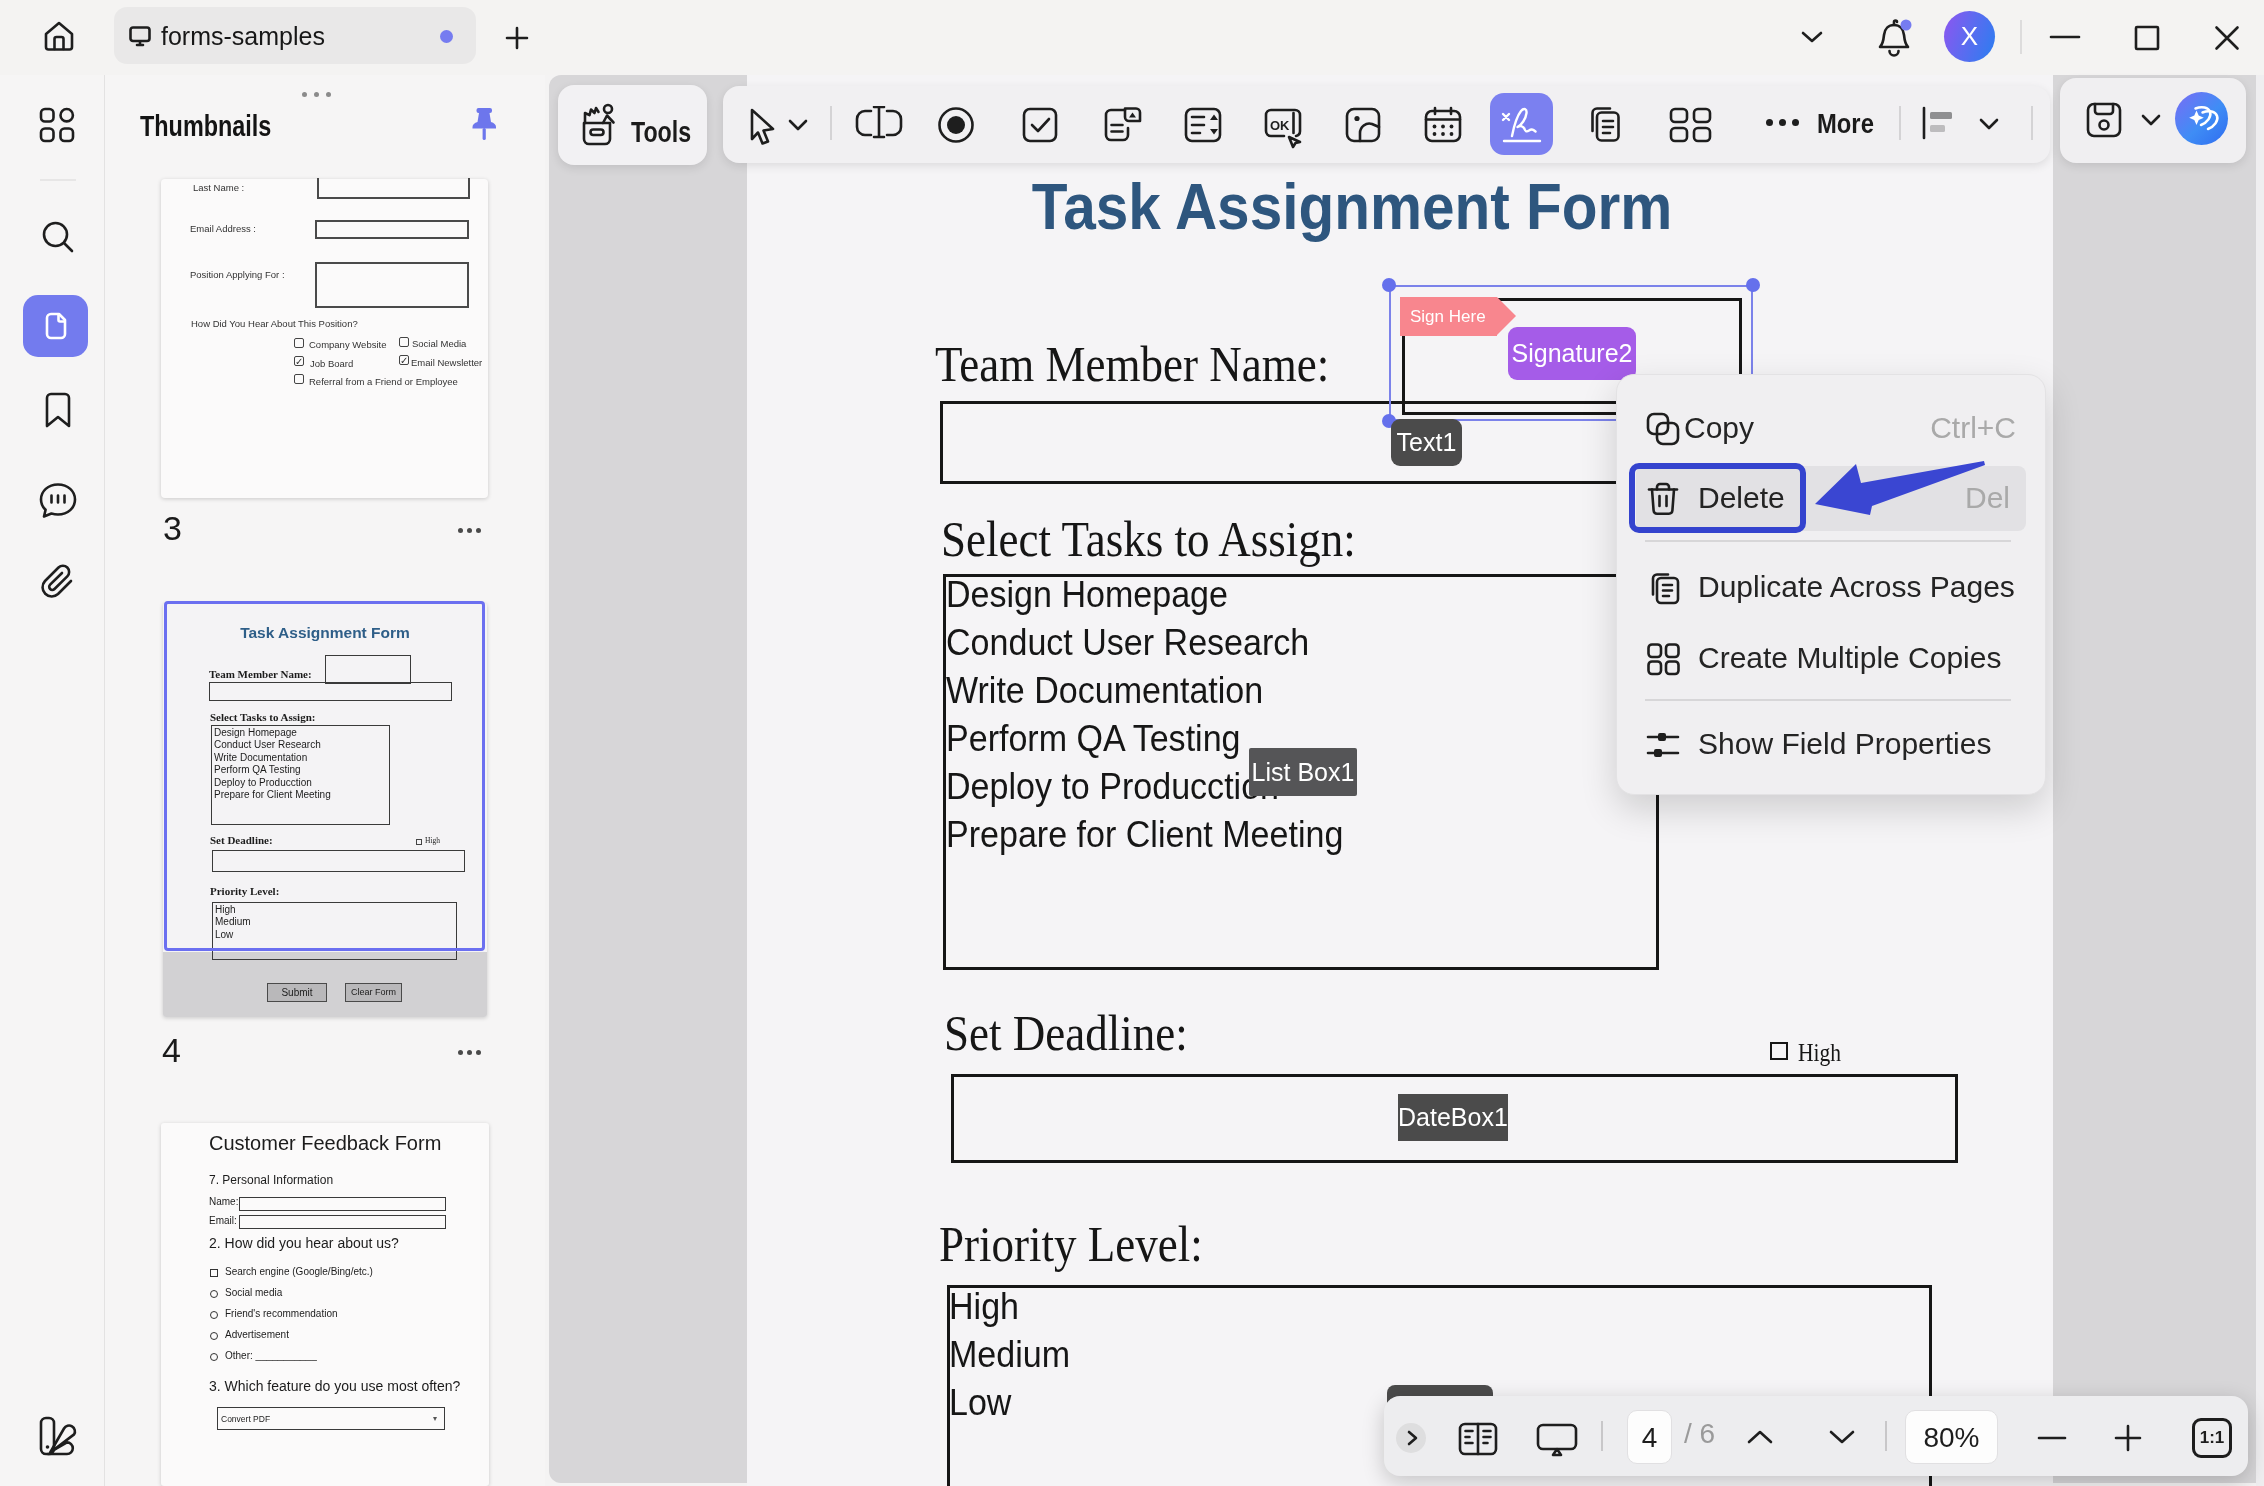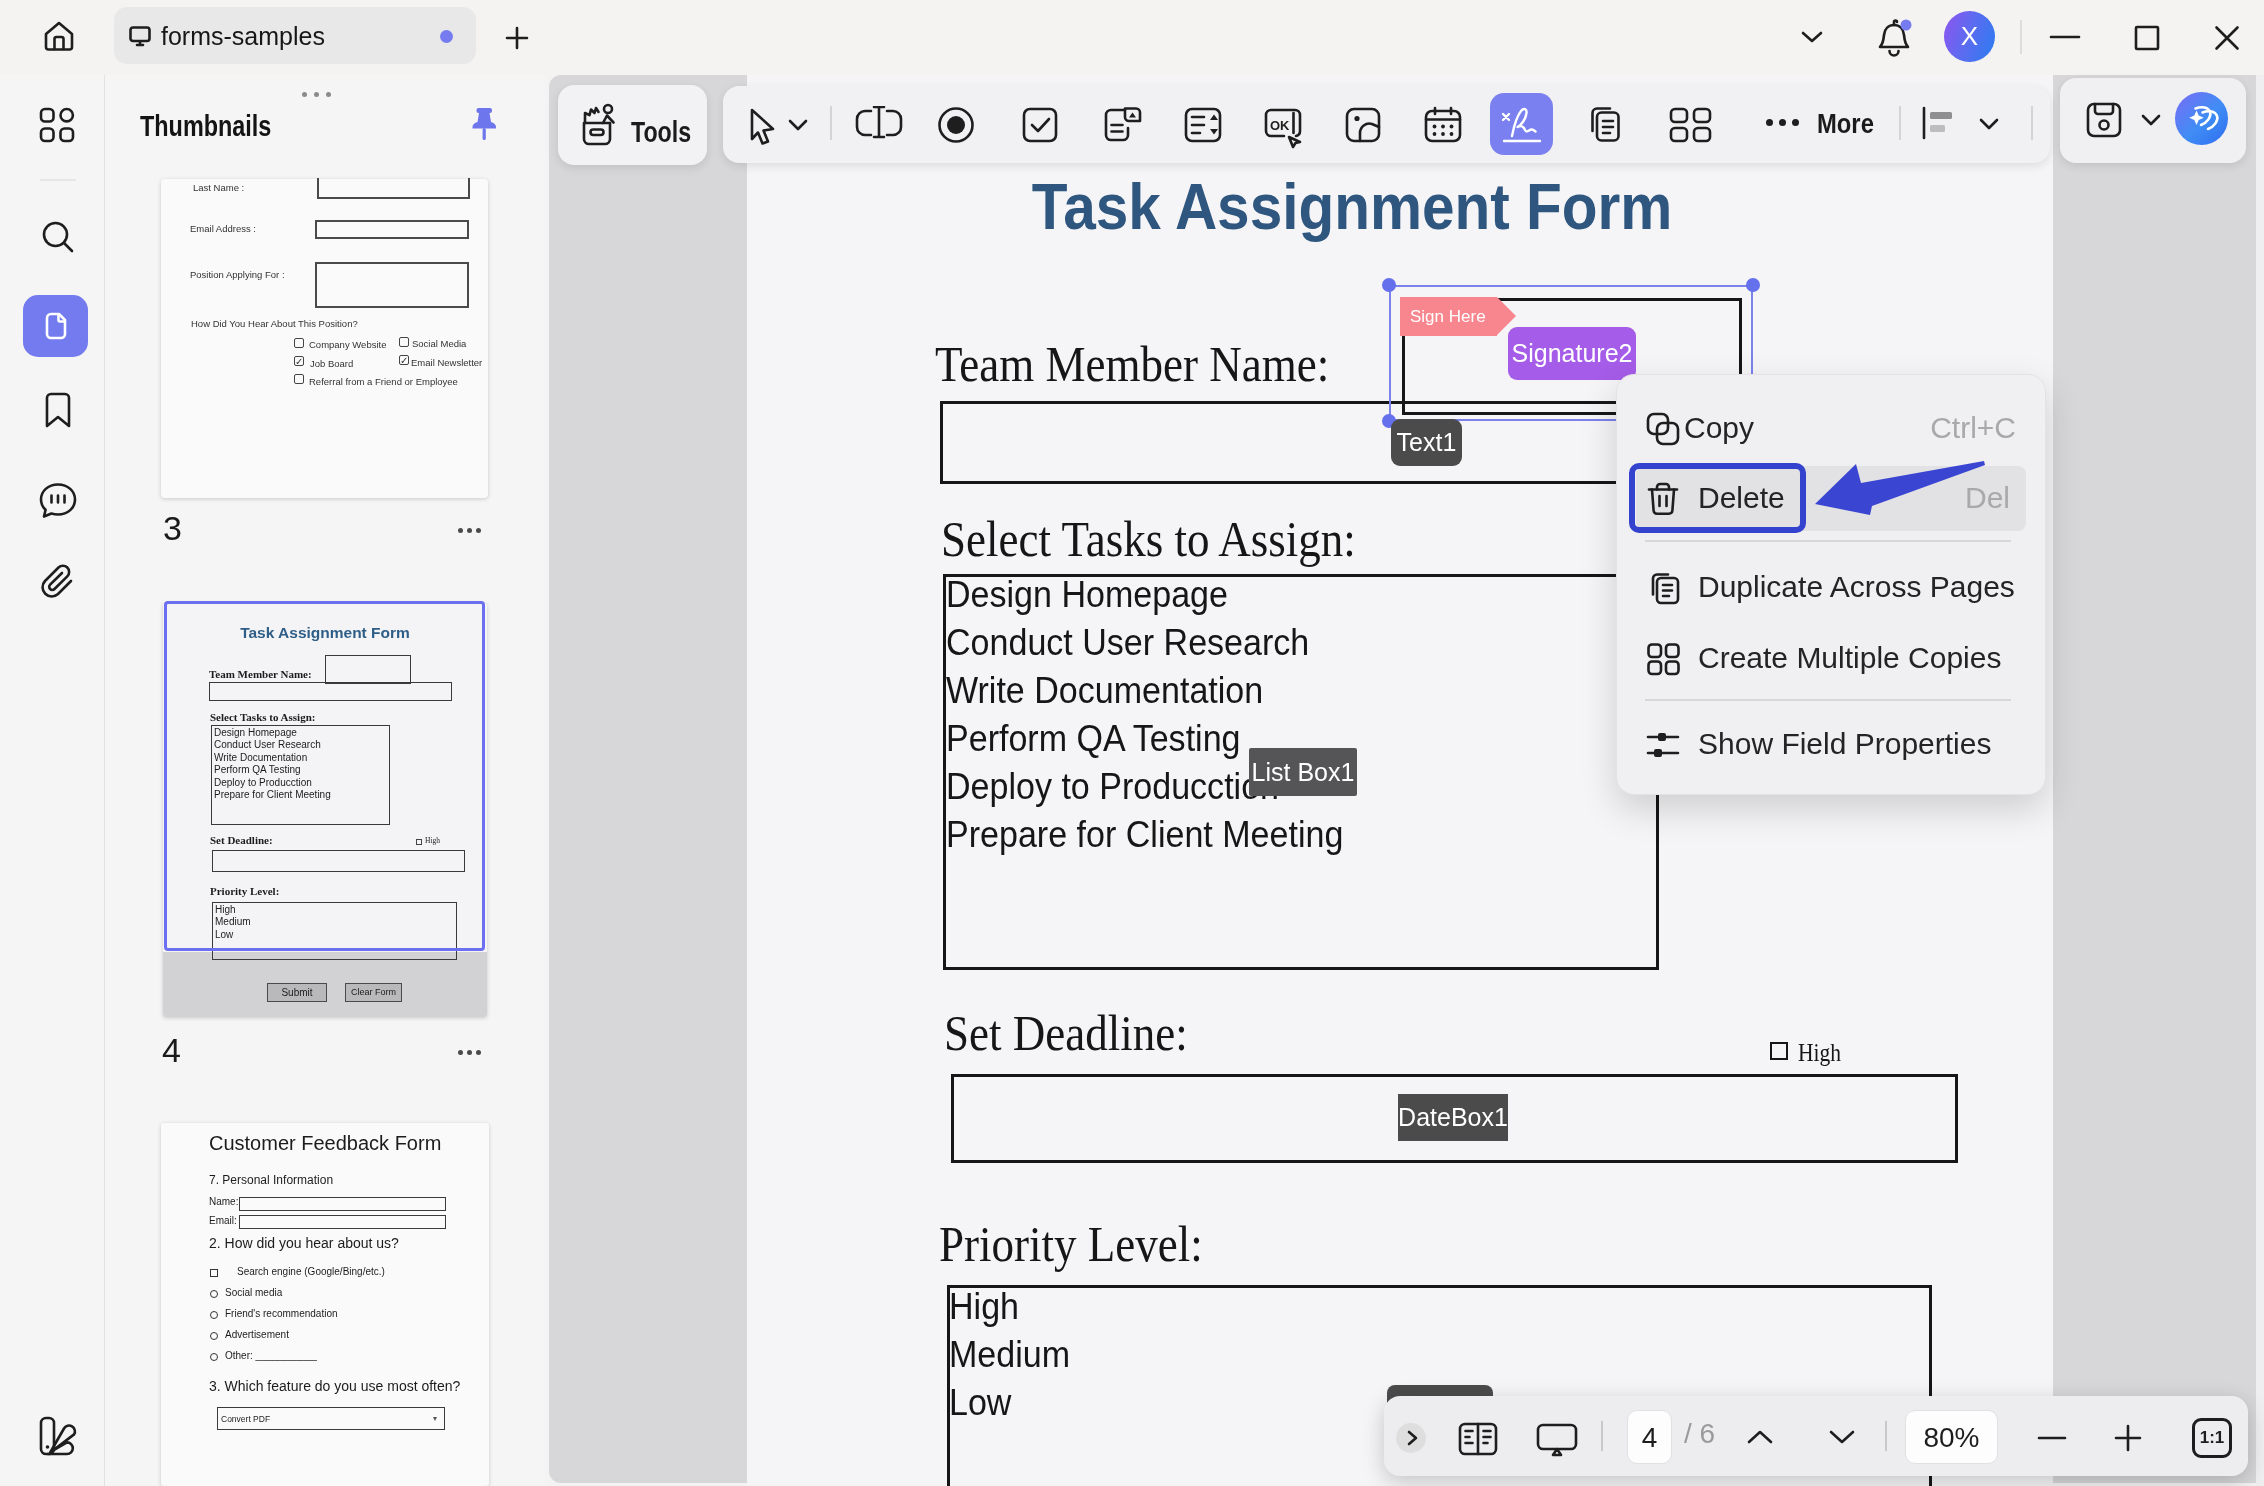--- a/index.html
+++ b/index.html
@@ -164,21 +164,21 @@
 <div class="abs" style="left:161px;top:1123px;width:328px;height:363px;background:#fbfafa;border-radius:3px;box-shadow:0 1px 4px rgba(0,0,0,0.18);"></div>
 <div class="abs" style="left:161px;top:1123px;width:328px;height:363px;color:#1c1c1c;">
  <div class="abs" style="left:48px;top:9px;font-size:20px;">Customer Feedback Form</div>
  <div class="abs" style="left:48px;top:50px;font-size:12px;">7. Personal Information</div>
  <div class="abs" style="left:48px;top:73px;font-size:10px;text-align:center;">Name:</div>
  <div class="abs" style="left:78px;top:74px;width:207px;height:14px;border:1.5px solid #3a3a3a;"></div>
  <div class="abs" style="left:48px;top:92px;font-size:10px;">Email:</div>
  <div class="abs" style="left:78px;top:92px;width:207px;height:14px;border:1.5px solid #3a3a3a;"></div>
  <div class="abs" style="left:48px;top:112px;font-size:14px;">2. How did you hear about us?</div>
  <div class="abs" style="left:49px;top:146px;width:8px;height:8px;border:1.3px solid #333;"></div>
- <div class="abs" style="left:64px;top:143px;font-size:10px;margin-left:12px;">Search engine (Google/Bing/etc.)</div>
+ <div class="abs" style="left:64px;top:143px;font-size:10px;">Search engine (Google/Bing/etc.)</div>
  <div class="abs" style="left:49px;top:167px;width:8px;height:8px;border:1.3px solid #333;border-radius:50%;"></div>
  <div class="abs" style="left:64px;top:164px;font-size:10px;">Social media</div>
  <div class="abs" style="left:49px;top:188px;width:8px;height:8px;border:1.3px solid #333;border-radius:50%;"></div>
  <div class="abs" style="left:64px;top:185px;font-size:10px;">Friend's recommendation</div>
  <div class="abs" style="left:49px;top:209px;width:8px;height:8px;border:1.3px solid #333;border-radius:50%;"></div>
  <div class="abs" style="left:64px;top:206px;font-size:10px;">Advertisement</div>
  <div class="abs" style="left:49px;top:230px;width:8px;height:8px;border:1.3px solid #333;border-radius:50%;"></div>
  <div class="abs" style="left:64px;top:227px;font-size:10px;">Other: ___________</div>
  <div class="abs" style="left:48px;top:255px;font-size:14px;">3. Which feature do you use most often?</div>
  <div class="abs" style="left:56px;top:284px;width:228px;height:23px;border:1.5px solid #3a3a3a;"></div>
@@ -219,21 +219,21 @@
 <div class="abs" style="left:1400px;top:297px;">
  <div class="abs" style="left:0;top:0;width:97px;height:39px;background:#f8868e;color:#fff;font-size:17px;line-height:39px;padding-left:10px;white-space:nowrap;">Sign Here</div>
  <div class="abs" style="left:97px;top:0;width:0;height:0;border-top:19.5px solid transparent;border-bottom:19.5px solid transparent;border-left:19px solid #f8868e;"></div>
 </div>
 <div class="abs" style="left:1508px;top:327px;width:128px;height:53px;background:#a55ce8;border-radius:9px;color:#fff;font-size:25px;text-align:center;line-height:53px;white-space:nowrap;">Signature2</div>
 <div class="abs" style="left:1382px;top:278px;width:14px;height:14px;border-radius:50%;background:#6570ec;"></div>
 <div class="abs" style="left:1746px;top:278px;width:14px;height:14px;border-radius:50%;background:#6570ec;"></div>
 <div class="abs" style="left:1382px;top:414px;width:14px;height:14px;border-radius:50%;background:#6570ec;"></div>
 <div class="abs" style="left:1391px;top:419px;width:71px;height:47px;background:#4b4b4b;border-radius:9px;color:#fff;font-size:25px;text-align:center;line-height:47px;white-space:nowrap;">Text1</div>
 <div class="abs" style="left:1249px;top:748px;width:108px;height:48px;background:#555557;border-radius:2px;color:#fff;font-size:25px;text-align:center;line-height:48px;white-space:nowrap;">List Box1</div>
-<div class="abs" style="left:1398px;top:1094px;width:110px;height:47px;background:#4b4b4b;border-radius:0;color:#fff;font-size:25px;text-align:center;line-height:47px;white-space:nowrap;">DateBox1</div>
+<div class="abs" style="left:1398px;top:1094px;width:110px;height:47px;background:#4b4b4b;border-radius:0;color:#fff;font-size:25px;text-align:left;line-height:47px;white-space:nowrap;">DateBox1</div>
 <div class="abs" style="left:1387px;top:1385px;width:106px;height:47px;background:#4b4b4b;border-radius:8px;color:#fff;font-size:25px;text-align:center;line-height:47px;white-space:nowrap;">List Box2</div>
 \n
 
 <div class="abs" style="left:1616px;top:374px;width:430px;height:421px;background:#f0eff1;border:1px solid #e3e2e4;border-radius:18px;box-shadow:0 14px 36px rgba(0,0,0,0.16);"></div>
 <div class="abs" style="left:1616px;top:374px;width:430px;height:421px;font-size:30px;color:#242424;">
 
  <svg class="abs" style="left:28px;top:36px;" width="38" height="38" viewBox="0 0 38 38">
   <rect class="ic" stroke-width="2.7" x="4" y="4" width="20" height="20" rx="6"></rect>
   <rect class="ic" stroke-width="2.7" x="13" y="13" width="21" height="21" rx="6" fill="#f0eff1"></rect>
  </svg>

